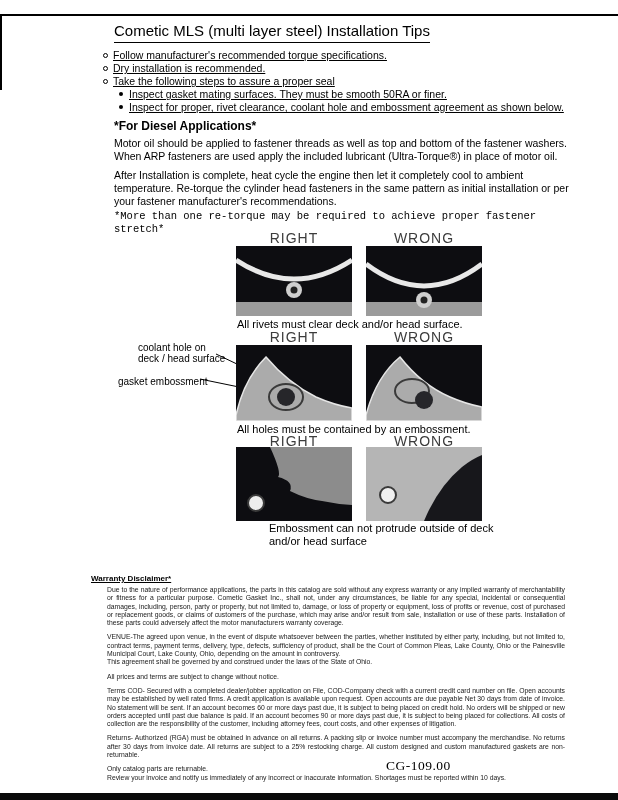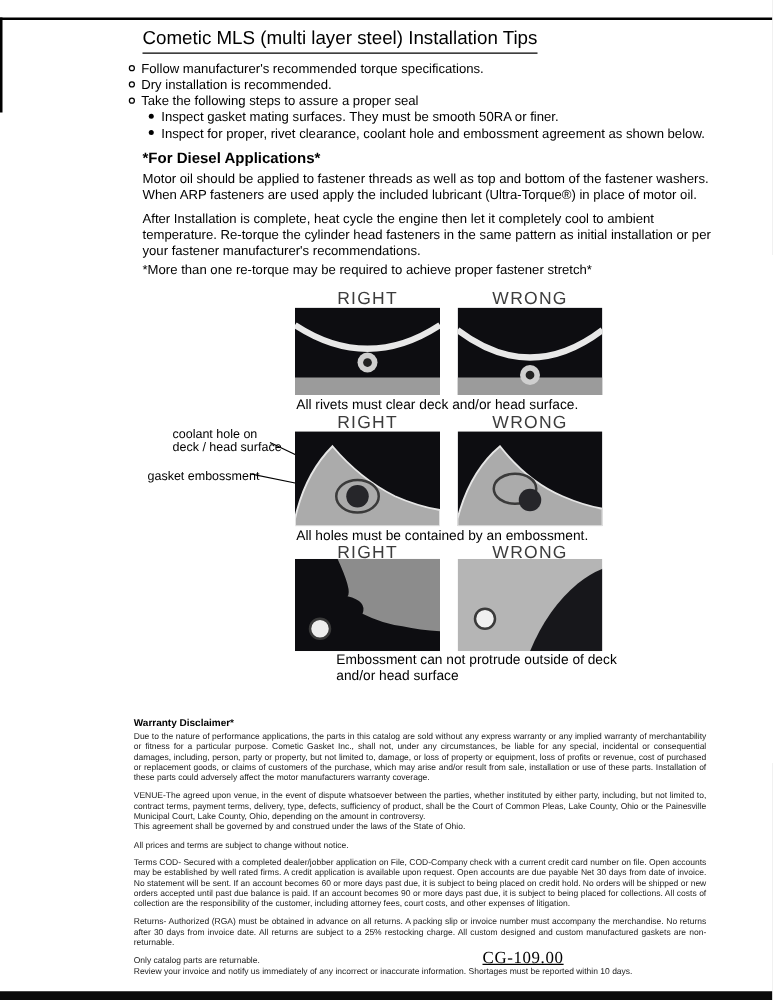--- a/index.html
+++ b/index.html
@@ -14,21 +14,21 @@
 
   .hr-top { top:14px; left:0; width:618px; height:2px; background:#000; }
   .vl-left { top:14px; left:0; width:2px; height:76px; background:#000; }
   .hr-bottom { top:793px; left:0; width:618px; height:7px; background:#0a0a0a; }
 
   .title {
     left:114px; top:22px; font-size:15px; font-weight:normal;
     border-bottom:1.5px solid #000; padding-bottom:3px; display:inline-block;
   }
 
-  .bullets { left:103px; top:49px; font-size:10.5px; }
+  .bullets { left:103px; top:49px; font-size:10.5px;text-decoration:underline; }
   .b-line { height:13px; line-height:13px; white-space:nowrap; }
   .b-sub { margin-left:16px; }
   .obullet {
     display:inline-block; width:5px; height:5px; border:1px solid #000;
     border-radius:50%; margin-right:5px; vertical-align:1px;
   }
   .fbullet {
     display:inline-block; width:4px; height:4px; background:#000;
     border-radius:50%; margin-right:6px; vertical-align:2px;
   }
@@ -39,31 +39,31 @@
   .rw {
     width:116px; text-align:center; font-size:14px; color:#3c3c3c;
     letter-spacing:1px;
   }
   .panel { width:116px; overflow:hidden; }
   .panel svg { display:block; }
   .caption { font-size:11px; line-height:13px; }
 
   .ptr-label { font-size:10px; line-height:11px; color:#000; }
 
-  .legal-h { left:107px; top:574px; font-size:8px; font-weight:bold; }
+  .legal-h { left:91px; top:574px; font-size:8px; font-weight:bold;text-decoration:underline; }
   .legal {
     left:107px; top:586px; width:458px;
     font-size:6.8px; line-height:8.3px; color:#1a1a1a; text-align:justify;
   }
   .legal p { margin-bottom:6px; }
   .legal p.tight { margin-bottom:0; }
 
   .footer-code {
     left:386px; top:758px; font-size:13.5px;
-    font-family:"Liberation Serif", serif; letter-spacing:0.5px;text-decoration:underline;
+    font-family:"Liberation Serif", serif; letter-spacing:0.5px;
   }
 </style>
 </head>
 <body>
 
 <div class="page">
 
   <div class="abs hr-top"></div>
   <div class="abs vl-left"></div>
 
@@ -83,21 +83,21 @@
       <span class="fbullet"></span><span>Inspect gasket mating surfaces.  They must be smooth 50RA or finer.</span>
     </div>
     <div class="b-line b-sub">
       <span class="fbullet"></span><span>Inspect for proper, rivet clearance, coolant hole and embossment agreement as shown below.</span>
     </div>
   </div>
 
   <div class="abs diesel-h">*For Diesel Applications*</div>
   <p class="abs para" style="top:137px;">Motor oil should be applied to fastener threads as well as top and bottom of the fastener washers. When ARP fasteners are used apply the included lubricant (Ultra-Torque®) in place of motor oil.</p>
   <p class="abs para" style="top:169px;">After Installation is complete, heat cycle the engine then let it completely cool to ambient temperature. Re-torque the cylinder head fasteners in the same pattern as initial installation or per your fastener manufacturer's recommendations.</p>
-  <p class="abs para" style="top:210px;">*More than one re-torque may be required to achieve proper fastener stretch*</p>
+  <p class="abs para" style="top:210px;font-family:Liberation Mono, monospace;">*More than one re-torque may be required to achieve proper fastener stretch*</p>
 
   <div class="abs rw" style="left:236px; top:230px;">RIGHT</div>
   <div class="abs rw" style="left:366px; top:230px;">WRONG</div>
 
   <div class="abs panel" style="left:236px; top:246px; height:70px;">
     <svg width="116" height="70" viewBox="0 0 116 70">
       <rect width="116" height="70" fill="#0d0d11"></rect>
       <rect y="56" width="116" height="14" fill="#9b9b9b"></rect>
       <path d="M0,14 Q58,52 116,14" stroke="#e8e8e8" stroke-width="5" fill="none"></path>
       <circle cx="58" cy="44" r="8" fill="#cfcfcf"></circle>

